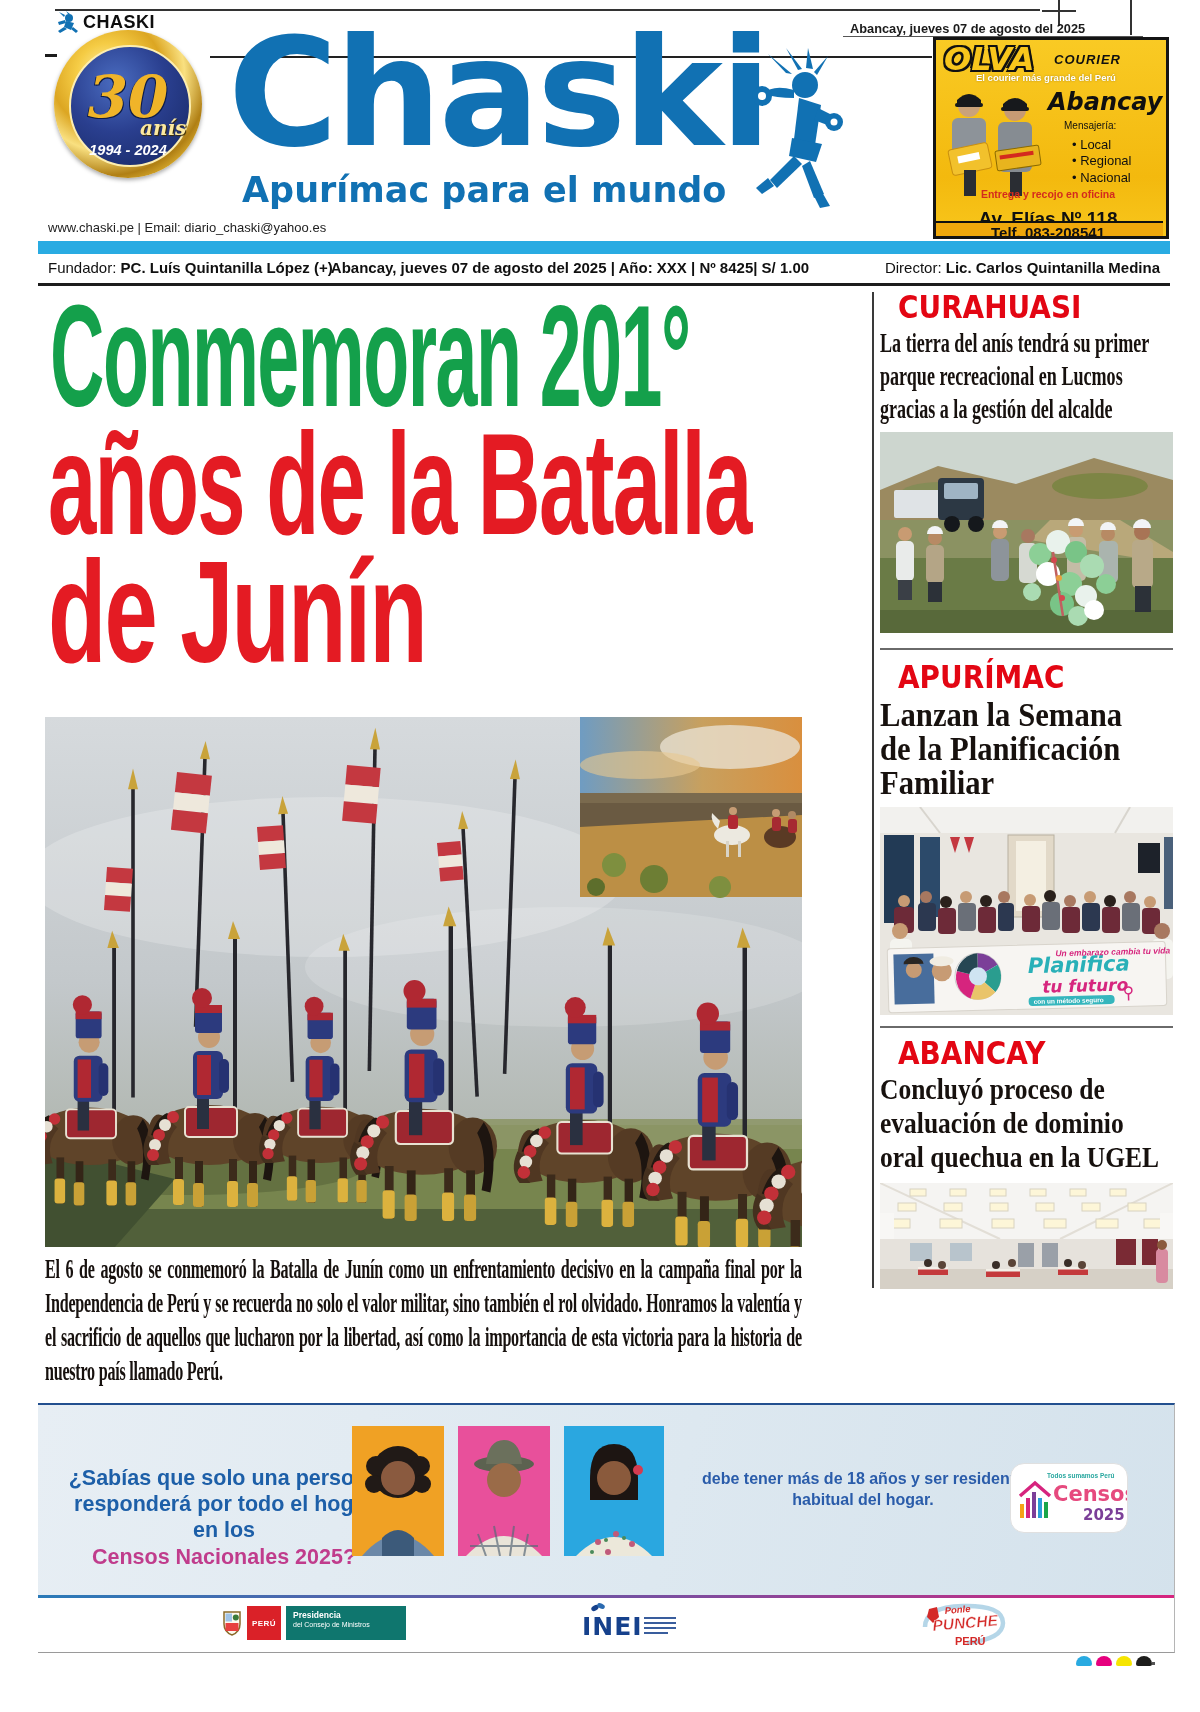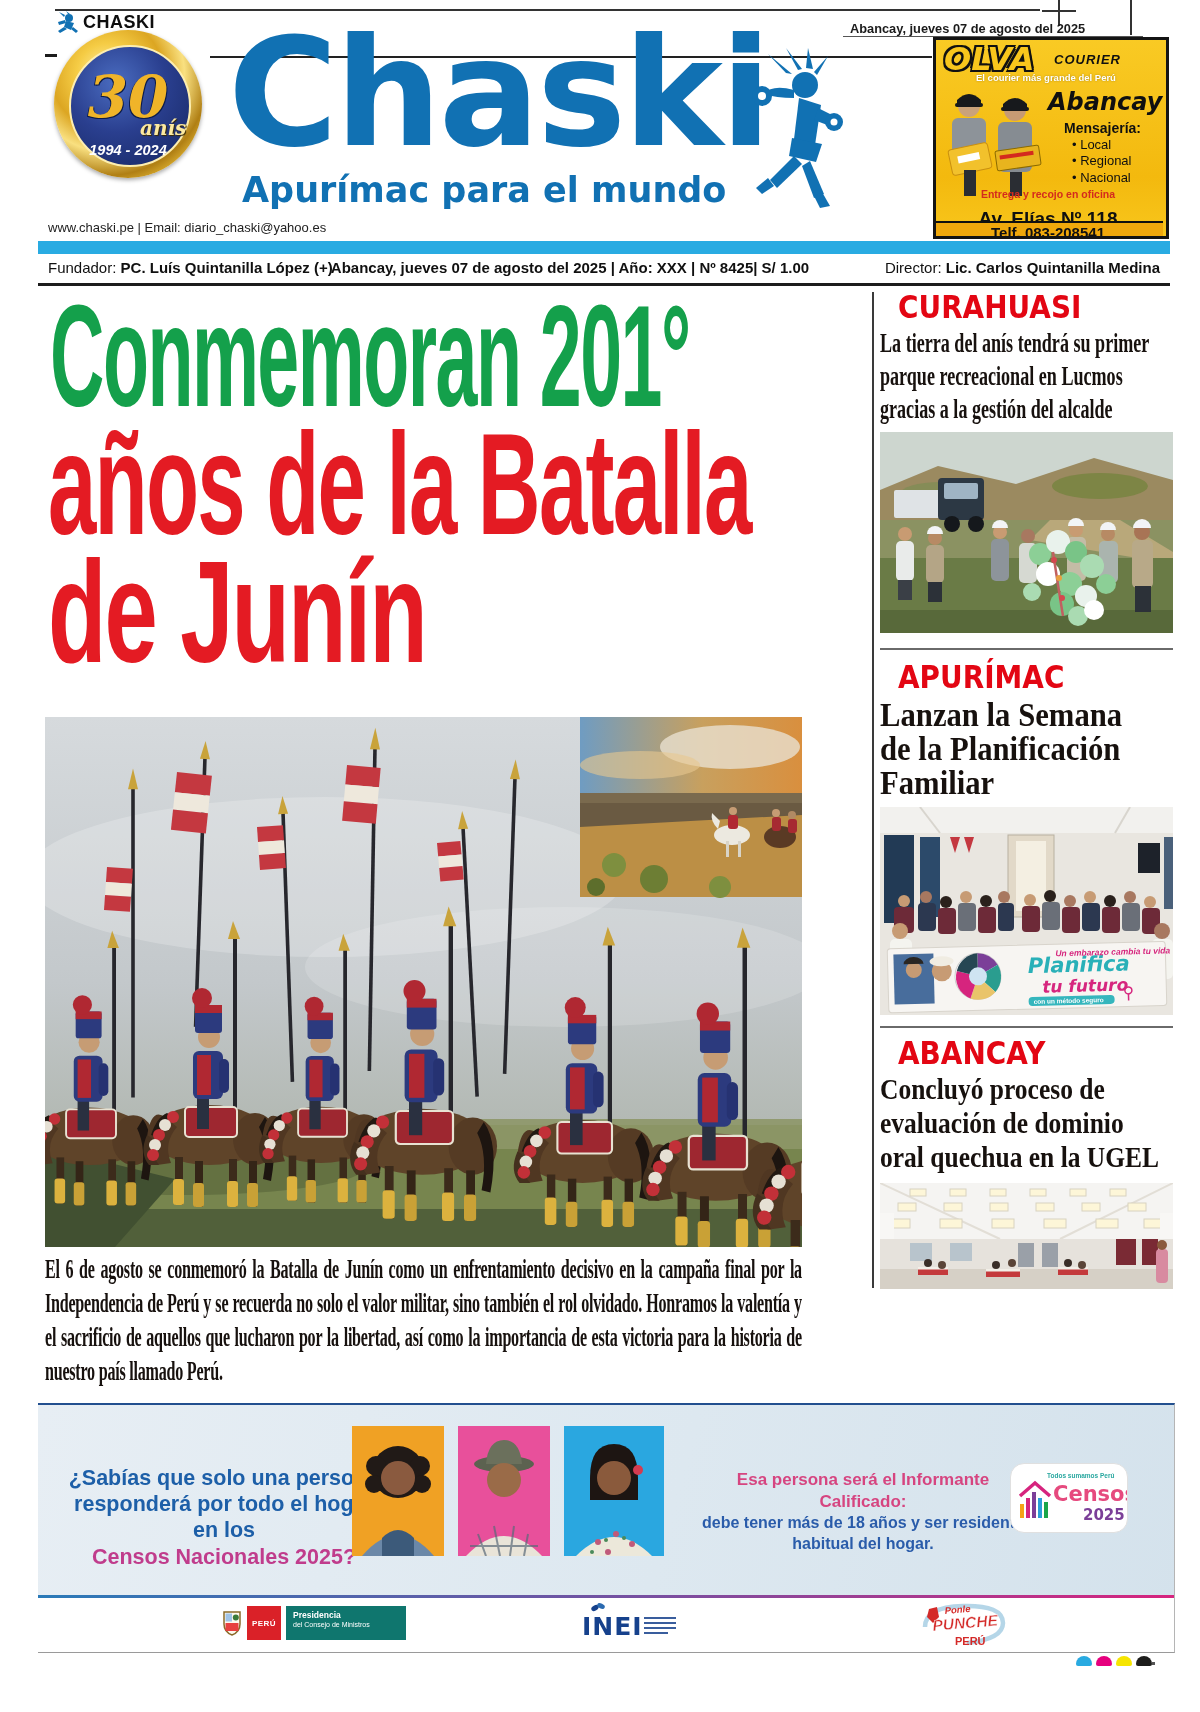--- a/index.html
+++ b/index.html
@@ -99,21 +99,21 @@
       <circle cx="77" cy="26" r="11" fill="#c69a74"></circle>
       <path d="M65 20 Q77 8 89 20 L89 25 L65 25 Z" fill="#17191c"></path>
         <rect x="63" y="23" width="28" height="4" rx="2" fill="#17191c"></rect>
       <rect x="58" y="64" width="44" height="20" rx="2" transform="rotate(-8 80 74)" fill="#e8b41e" stroke="#8a6a00"></rect>
       <rect x="62" y="69" width="34" height="4" transform="rotate(-8 80 74)" fill="#d42a1e"></rect>
       <rect x="26" y="86" width="12" height="26" fill="#2a2d33"></rect>
         <rect x="72" y="88" width="12" height="24" fill="#2a2d33"></rect>
     </g>
   </svg>
   <div class="abs nowrap" style="left:112px;top:48px;font-family:'DejaVu Sans',sans-serif;font-weight:700;font-style:italic;font-size:24px;color:#101010;">Abancay</div>
-  <div class="abs nowrap" style="left:128px;top:80px;font-weight:700;font-size:14px;color:#101010;">Mensajería:</div>
+  <div class="abs nowrap" style="left:128px;top:80px;font-weight:400;font-size:10px;color:#101010;">Mensajería:</div>
   <div class="abs olva-bullets" style="left:136px;top:97px;">
     <div>• Local</div>
     <div>• Regional</div>
     <div>• Nacional</div>
   </div>
   <div class="abs nowrap" style="left:0;top:148px;width:224px;text-align:center;font-weight:700;font-size:10.5px;color:#d42a1e;">Entrega y recojo en oficina</div>
   <div class="abs nowrap" style="left:0;top:168px;width:224px;text-align:center;font-weight:700;font-size:19px;color:#101010;">Av. Elías Nº 118</div>
   <div class="abs nowrap" style="left:-3px;top:181px;width:230px;text-align:center;font-weight:700;font-size:15px;color:#101010;background:#f0a80c;border-top:2px solid #101010;padding-top:1px;height:16px;">Telf. 083-208541</div>
 </div>
 
@@ -499,21 +499,20 @@
         </g>
       <g fill="#4a8a5a">
           <circle cx="42" cy="114" r="2"></circle>
           <circle cx="60" cy="112" r="2"></circle>
           <circle cx="28" cy="126" r="2"></circle>
         </g>
     </svg>
   </div>
 
   <div class="abs" style="left:660px;top:64px;width:330px;text-align:center;">
-    <div style="font-weight:700;font-size:17px;line-height:1.3;color:#d64580;">Esa persona será el Informante Calificado:</div>
     <div style="font-weight:700;font-size:16px;line-height:1.3;color:#2a5caa;">debe tener más de 18 años y ser residente</div>
     <div style="font-weight:700;font-size:16px;line-height:1.3;color:#2a5caa;">habitual del hogar.</div>
   </div>
 
   <div class="abs" style="left:972px;top:58px;width:116px;height:68px;background:#ffffff;border-radius:14px;border:1px solid #e0e0e0;overflow:hidden;">
     <div class="abs nowrap" style="left:36px;top:8px;font-size:6.5px;font-weight:700;color:#2aa8a0;">Todos sumamos Perú</div>
     <svg class="abs" style="left:6px;top:16px;" width="36" height="40" viewBox="0 0 36 40">
       <path d="M3 16 L18 3 L33 16" stroke="#d6247e" stroke-width="3.5" fill="none"></path>
       <rect x="3" y="24" width="4" height="14" fill="#f6a117"></rect>
       <rect x="9" y="18" width="4" height="20" fill="#d6247e"></rect>

